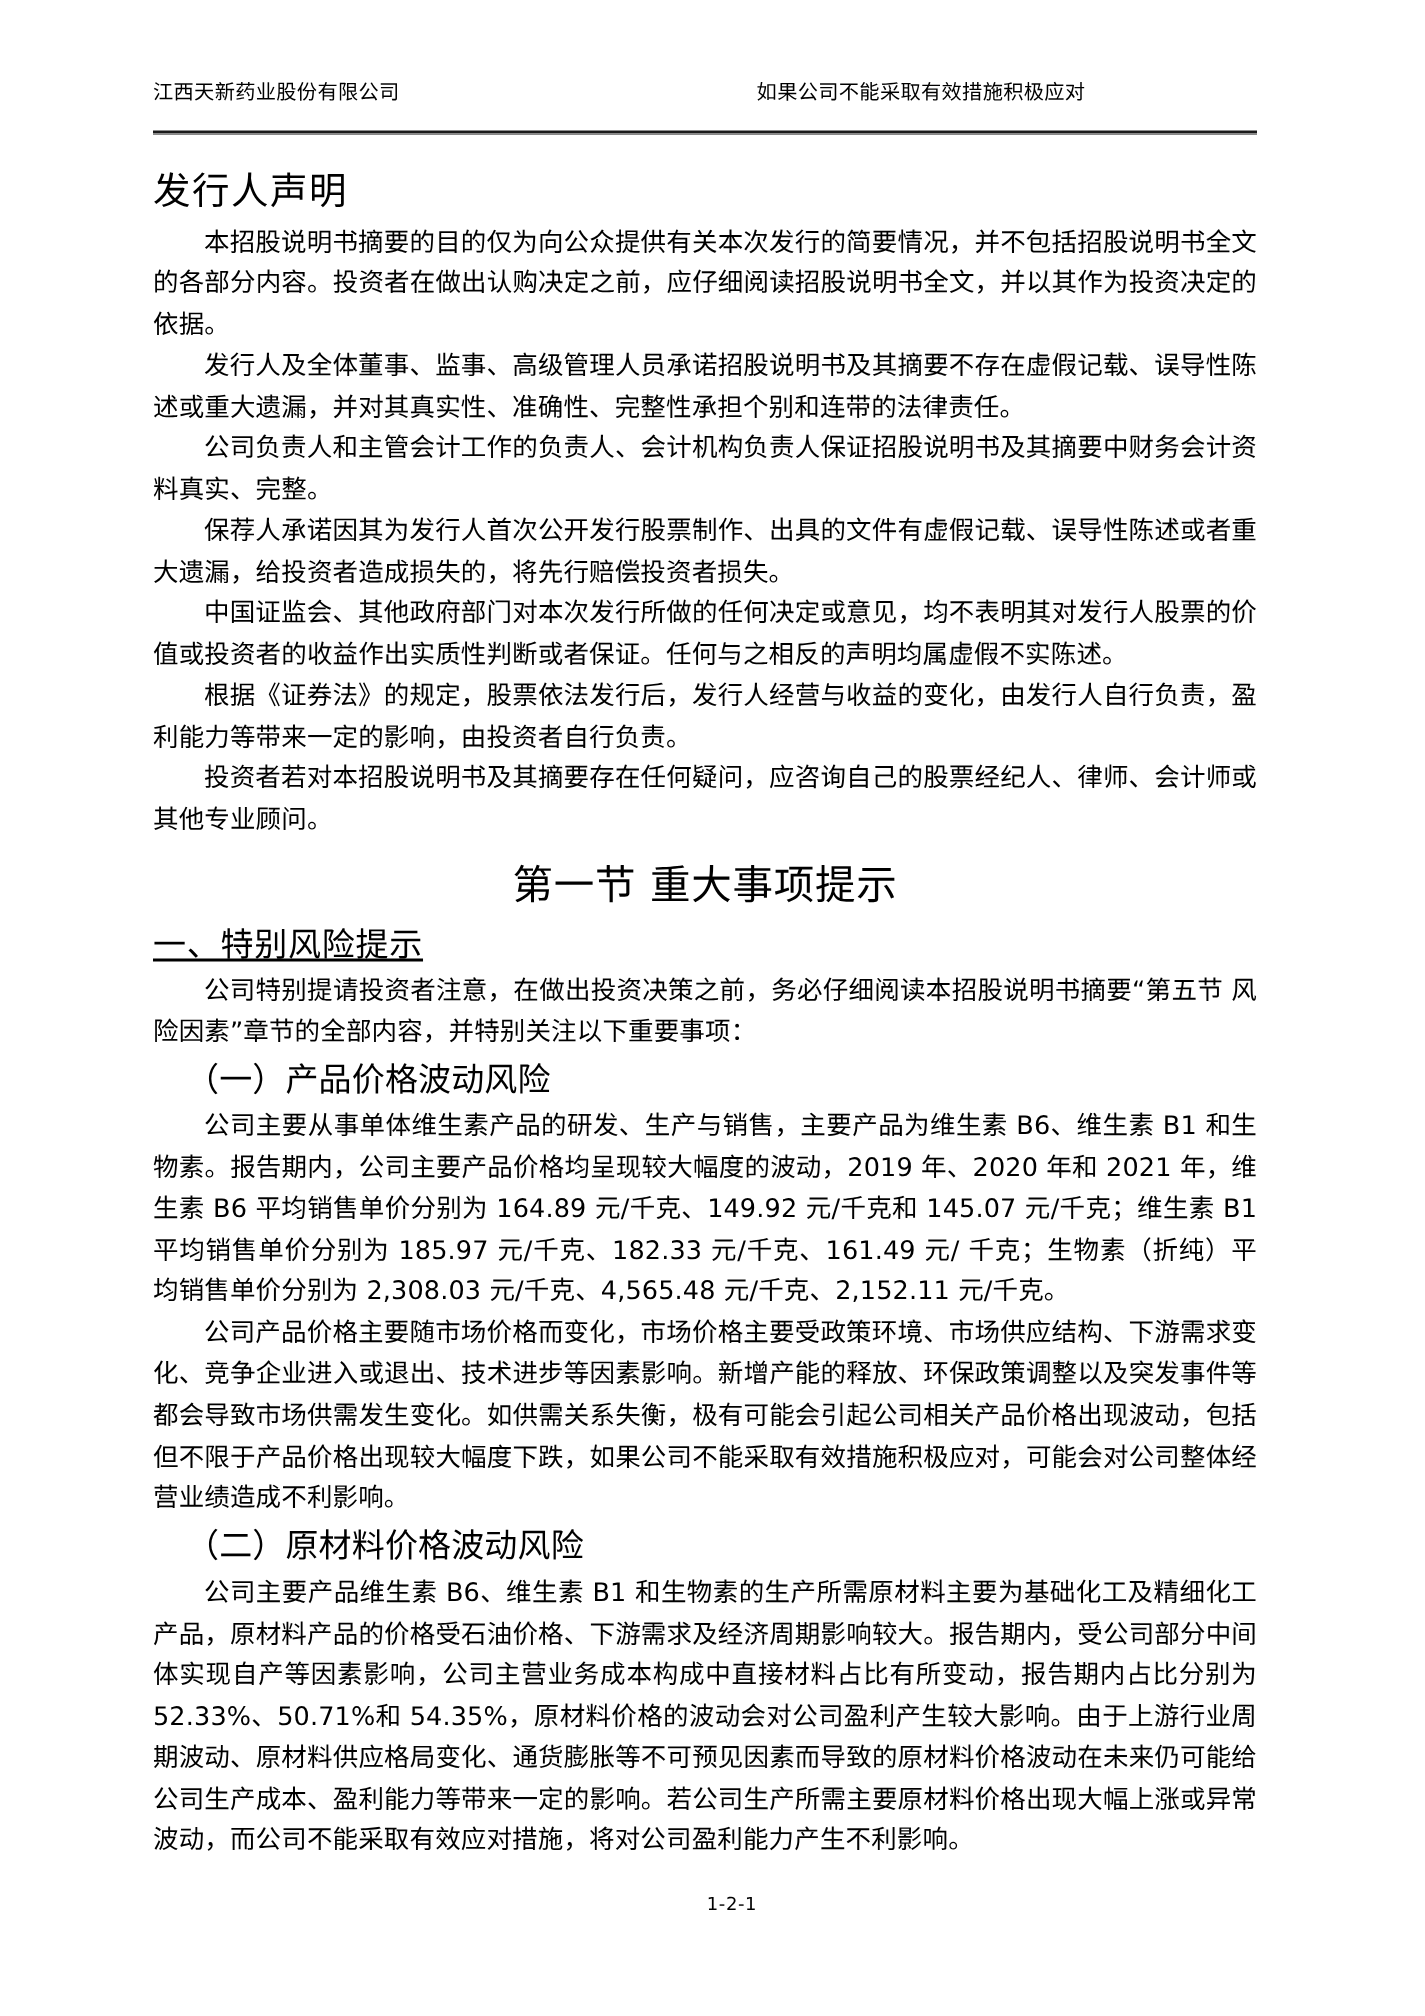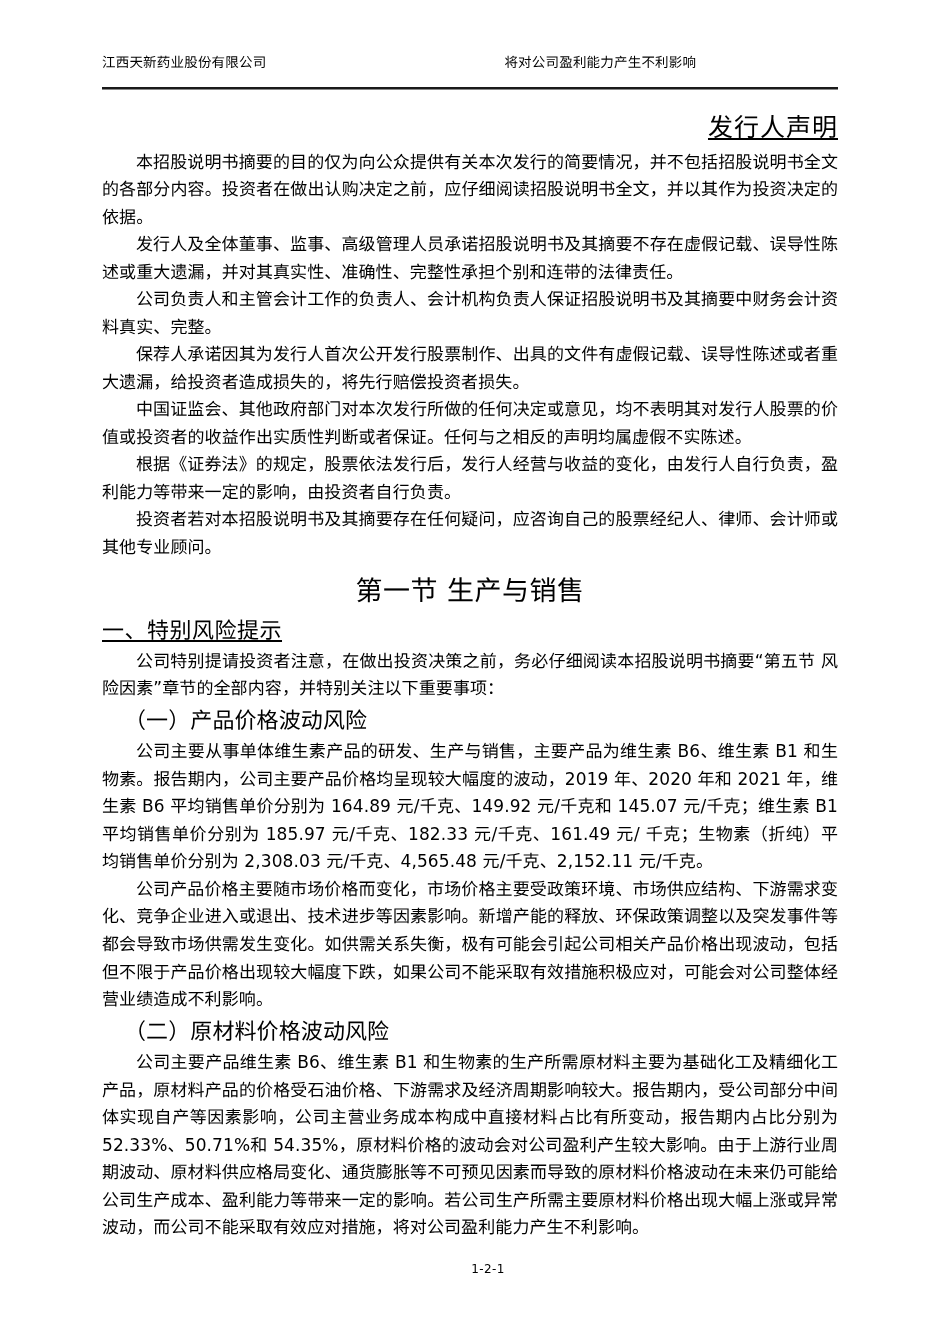--- a/index.html
+++ b/index.html
@@ -49,25 +49,24 @@
     border-top: 2.2px solid #1a1a1a;
     border-bottom: 0.6px solid #888888;
     height: 0;
     padding: 0;
   }
 
   
   h1.doc-title {
     font-size: 25px;
     font-weight: normal;
-    text-align: right;
+    text-align: left;
     margin: 22px 0 4px 0;
     letter-spacing: 1px;
     line-height: 1.3;
-    text-decoration: underline;
   }
   h2.section-title {
     font-size: 27px;
     font-weight: normal;
     text-align: center;
     margin: 12px 0 6px 0;
     letter-spacing: 0.5px;
     line-height: 1.35;
   }
   h3.sub-title {
@@ -112,35 +111,35 @@
 </style>
 </head>
 <body>
 
 <div class="page">
 
   <div class="content">
 
     <div class="page-header">
       <span class="header-left">江西天新药业股份有限公司</span>
-      <span class="header-right">将对公司盈利能力产生不利影响</span>
+      <span class="header-right">如果公司不能采取有效措施积极应对</span>
     </div>
     <hr class="header-rule">
 
     <h1 class="doc-title">发行人声明</h1>
 
     <p class="para">本招股说明书摘要的目的仅为向公众提供有关本次发行的简要情况，并不包括招股说明书全文的各部分内容。投资者在做出认购决定之前，应仔细阅读招股说明书全文，并以其作为投资决定的依据。</p>
     <p class="para">发行人及全体董事、监事、高级管理人员承诺招股说明书及其摘要不存在虚假记载、误导性陈述或重大遗漏，并对其真实性、准确性、完整性承担个别和连带的法律责任。</p>
     <p class="para">公司负责人和主管会计工作的负责人、会计机构负责人保证招股说明书及其摘要中财务会计资料真实、完整。</p>
     <p class="para">保荐人承诺因其为发行人首次公开发行股票制作、出具的文件有虚假记载、误导性陈述或者重大遗漏，给投资者造成损失的，将先行赔偿投资者损失。</p>
     <p class="para">中国证监会、其他政府部门对本次发行所做的任何决定或意见，均不表明其对发行人股票的价值或投资者的收益作出实质性判断或者保证。任何与之相反的声明均属虚假不实陈述。</p>
     <p class="para">根据《证券法》的规定，股票依法发行后，发行人经营与收益的变化，由发行人自行负责，盈利能力等带来一定的影响，由投资者自行负责。</p>
     <p class="para">投资者若对本招股说明书及其摘要存在任何疑问，应咨询自己的股票经纪人、律师、会计师或其他专业顾问。</p>
 
-    <h2 class="section-title">第一节 生产与销售</h2>
+    <h2 class="section-title">第一节 重大事项提示</h2>
 
     <h3 class="sub-title">一、特别风险提示</h3>
 
     <p class="para">公司特别提请投资者注意，在做出投资决策之前，务必仔细阅读本招股说明书摘要“第五节 风险因素”章节的全部内容，并特别关注以下重要事项：</p>
 
     <p class="list-head">（一）产品价格波动风险</p>
     <p class="para">公司主要从事单体维生素产品的研发、生产与销售，主要产品为维生素 B6、维生素 B1 和生物素。报告期内，公司主要产品价格均呈现较大幅度的波动，2019 年、2020 年和 2021 年，维生素 B6 平均销售单价分别为 164.89 元/千克、149.92 元/千克和 145.07 元/千克；维生素 B1 平均销售单价分别为 185.97 元/千克、182.33 元/千克、161.49 元/ 千克；生物素（折纯）平均销售单价分别为 2,308.03 元/千克、4,565.48 元/千克、2,152.11 元/千克。</p>
     <p class="para">公司产品价格主要随市场价格而变化，市场价格主要受政策环境、市场供应结构、下游需求变化、竞争企业进入或退出、技术进步等因素影响。新增产能的释放、环保政策调整以及突发事件等都会导致市场供需发生变化。如供需关系失衡，极有可能会引起公司相关产品价格出现波动，包括但不限于产品价格出现较大幅度下跌，如果公司不能采取有效措施积极应对，可能会对公司整体经营业绩造成不利影响。</p>
 
     <p class="list-head">（二）原材料价格波动风险</p>

